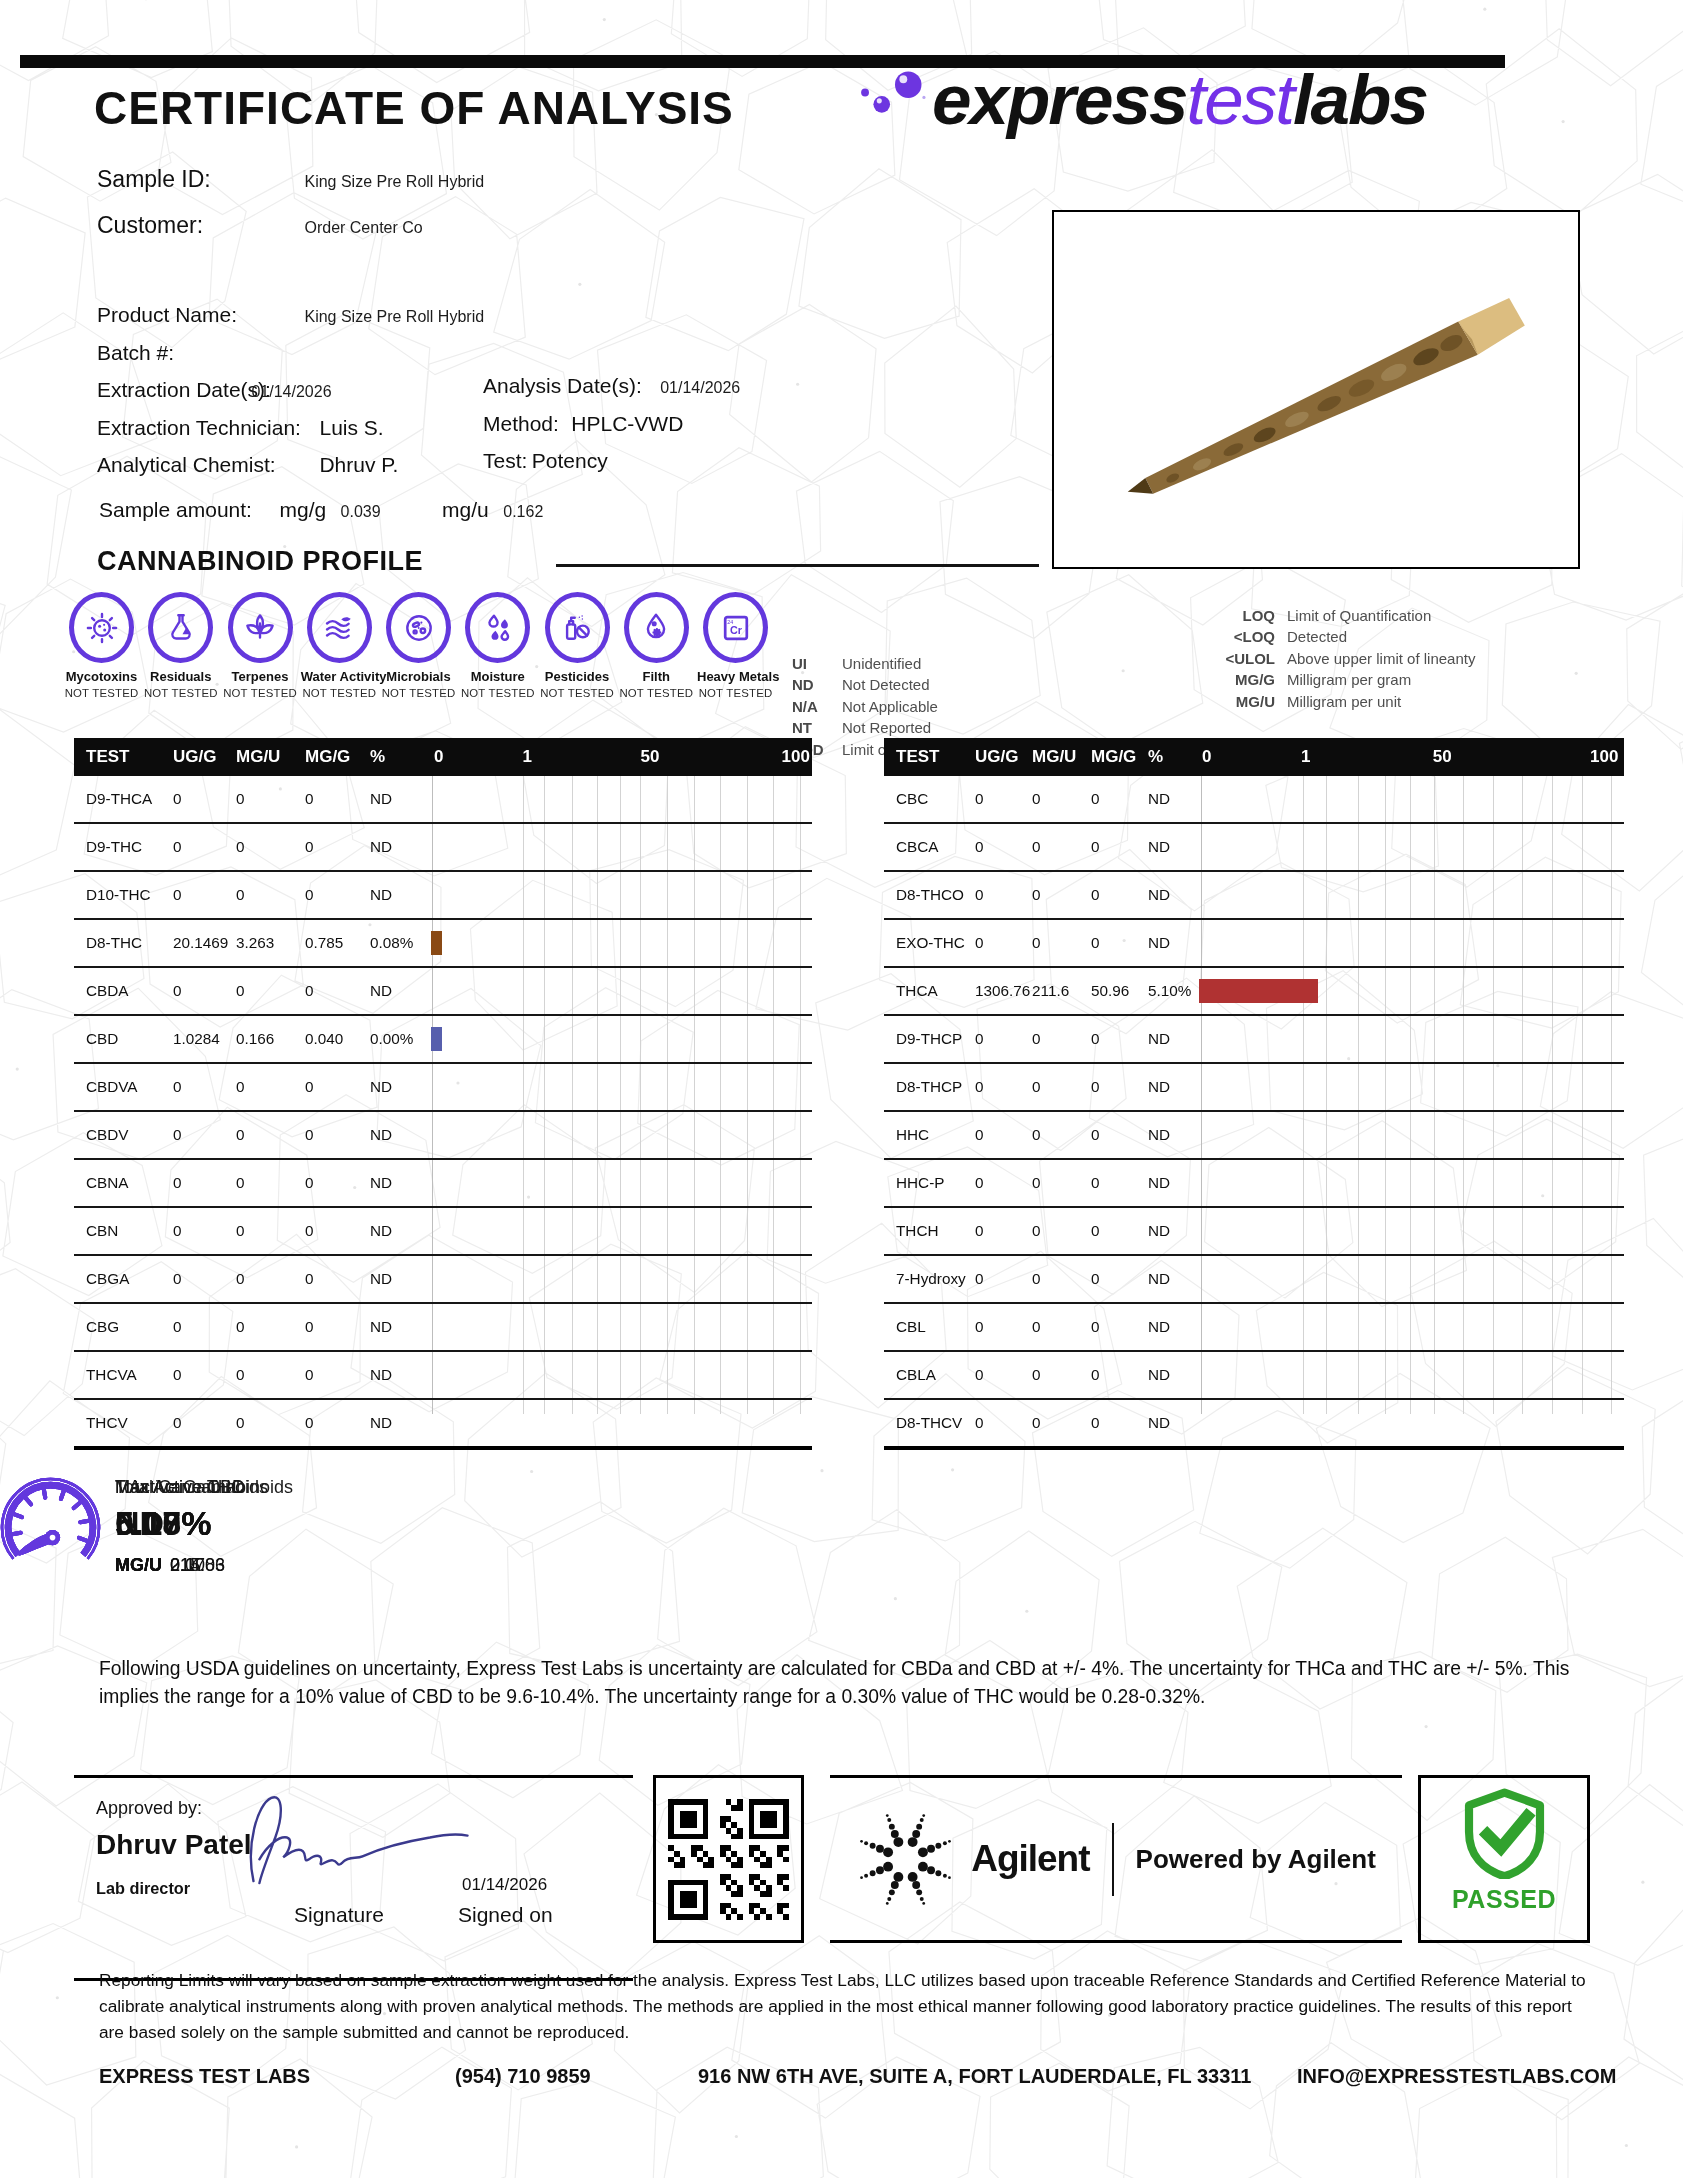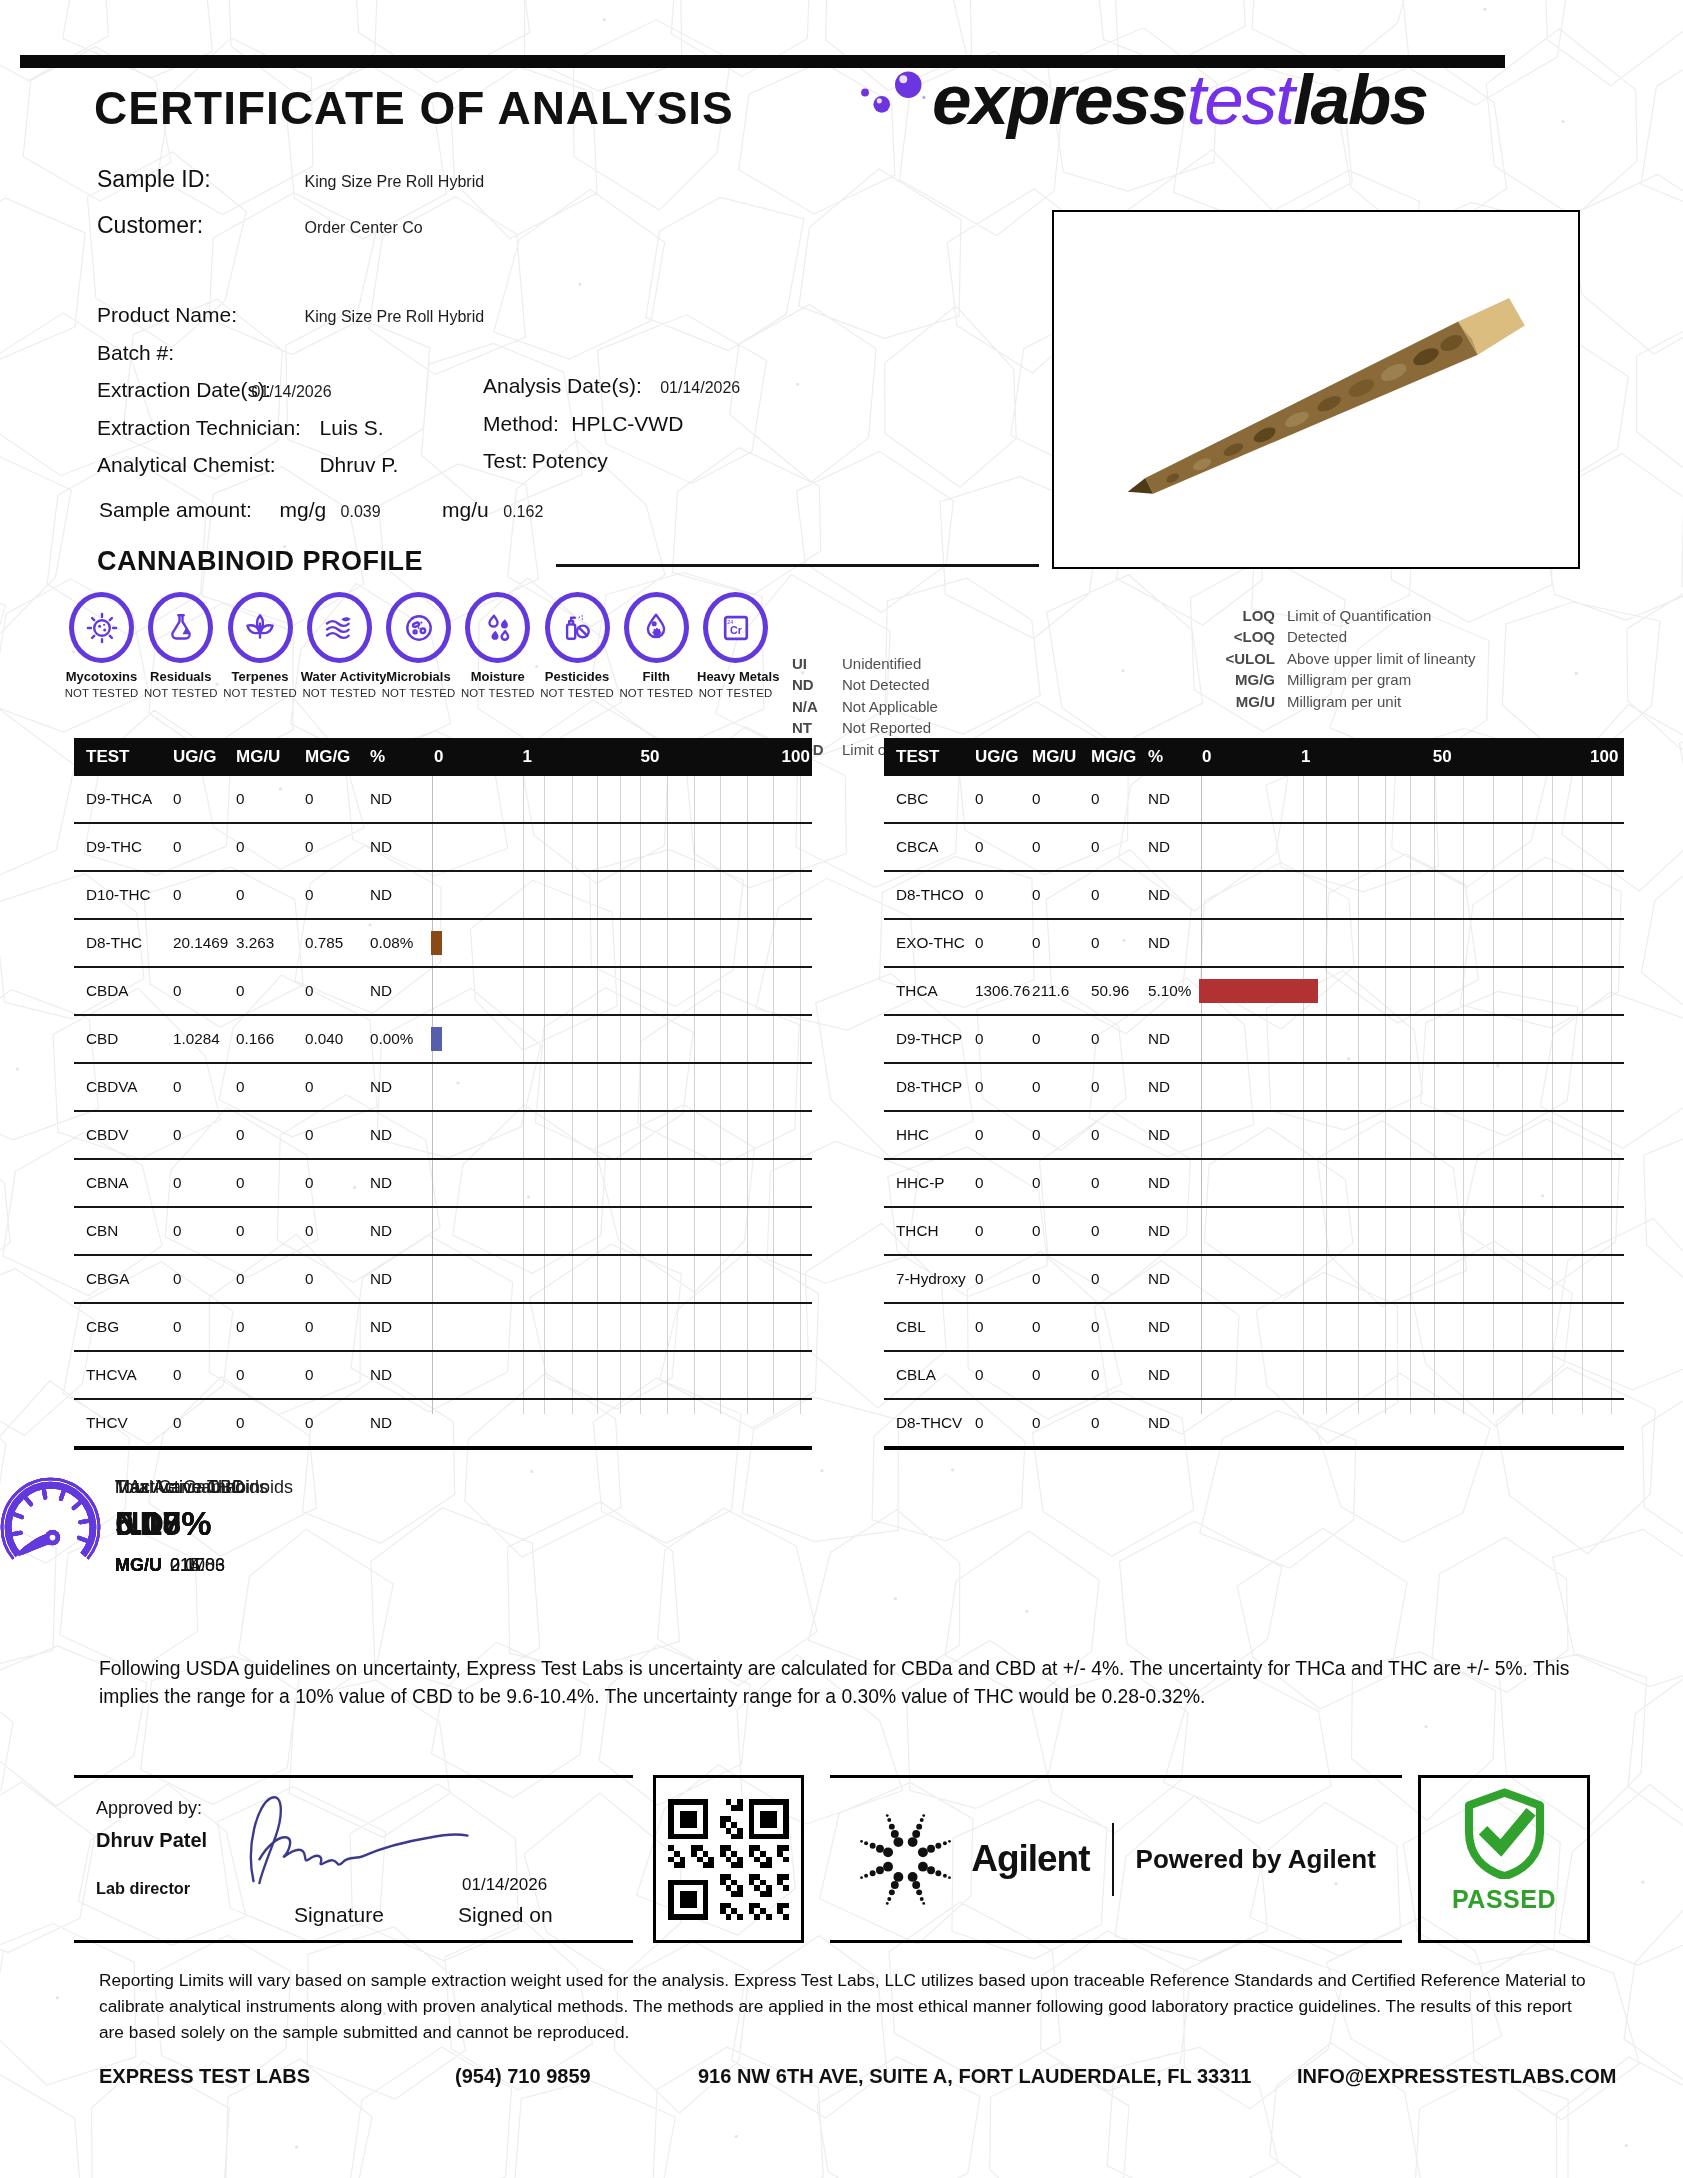--- a/index.html
+++ b/index.html
@@ -82,23 +82,23 @@
   .gtext{margin-left:14px;}
   .gtitle{font-size:18px;color:#1a1a1a;margin-top:0px;}
   .gvalue{font-size:34px;font-weight:bold;margin-top:6px;}
   .gunit{font-size:18px;margin-top:12px;}
   .gunit b{margin-right:8px;}
 
   #uncertainty{left:99px;top:1655px;width:1495px;font-size:19.3px;line-height:1.45;color:#0d0d0d;}
 
   
   .hbordered{border-top:3px solid #000;border-bottom:3px solid #000;box-sizing:border-box;}
-  #sig-block{left:74px;top:1775px;width:559px;height:168px;}
+  #sig-block{left:74px;top:1775px;width:559px;height:206px;}
   #approved-label{position:absolute;left:22px;top:20px;font-size:18px;}
-  #approver-name{position:absolute;left:22px;top:51px;font-size:20px;font-weight:bold;}
+  #approver-name{position:absolute;left:22px;top:51px;font-size:28px;font-weight:bold;}
   #approver-role{position:absolute;left:22px;top:101px;font-size:16.3px;font-weight:bold;}
   #sig-svg{position:absolute;left:153px;top:8px;width:267px;height:109px;}
   #sig-label{position:absolute;left:220px;top:125px;font-size:21px;}
   #signed-date{position:absolute;left:388px;top:97px;font-size:17px;}
   #signed-label{position:absolute;left:384px;top:125px;font-size:21px;}
   #qr-box{left:653px;top:1775px;width:151px;height:168px;border:3px solid #000;
           box-sizing:border-box;display:flex;align-items:center;justify-content:center;}
   #qr-box svg{width:121px;height:121px;}
   #agilent-block{left:830px;top:1775px;width:572px;height:168px;display:flex;
                  align-items:center;justify-content:center;gap:16px;}

